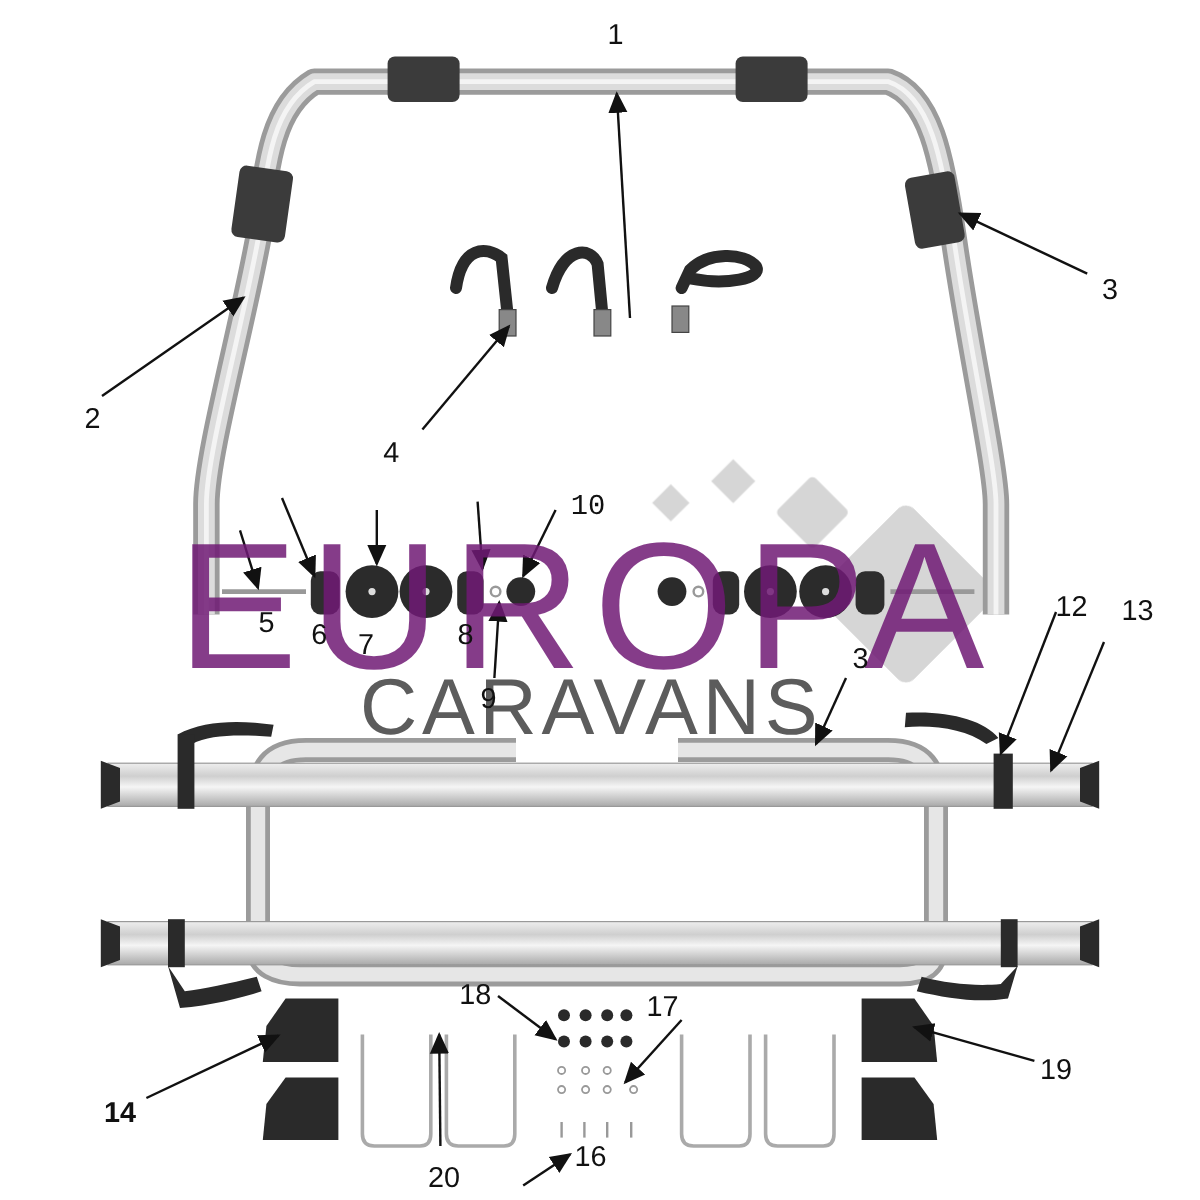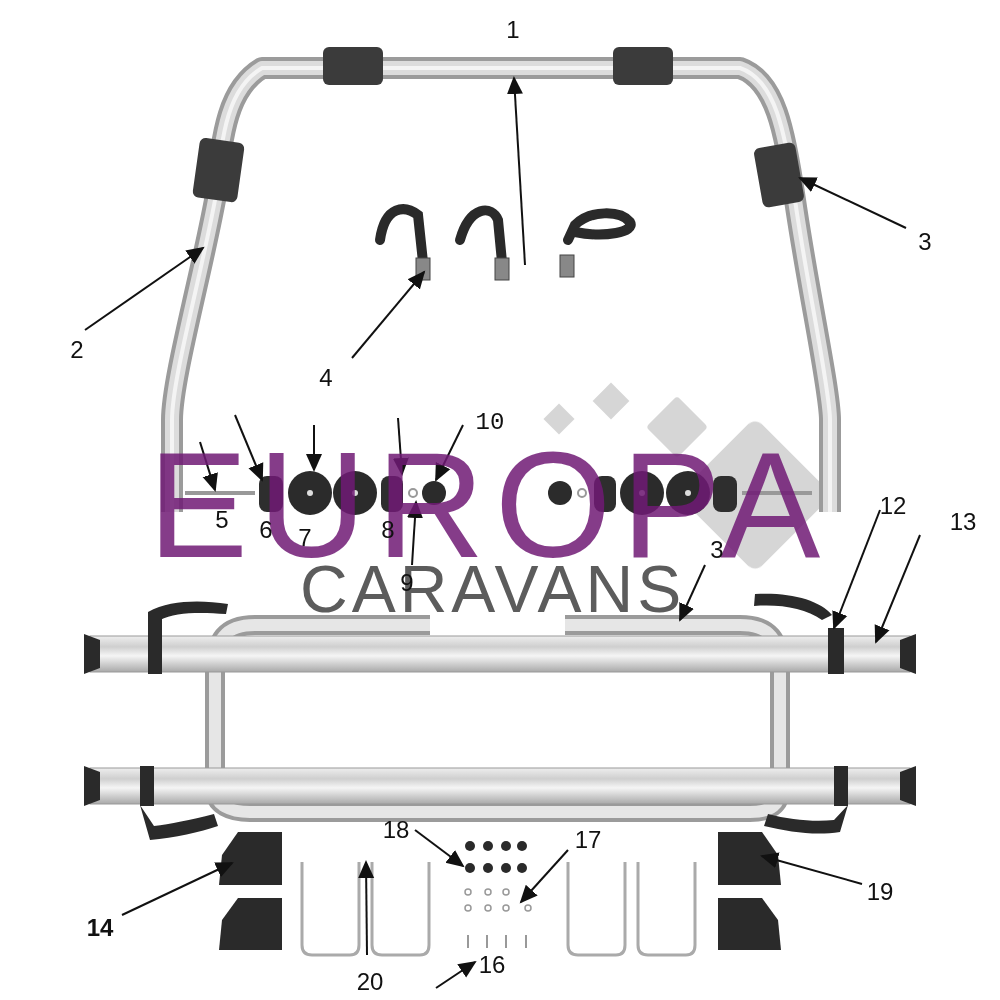--- a/index.html
+++ b/index.html
@@ -183,20 +183,20 @@
   <div class="lbl" style="left:925px; top:242px;">3</div>
   <div class="lbl" style="left:326px; top:378px;">4</div>
   <div class="lbl" style="left:222px; top:520px;">5</div>
   <div class="lbl" style="left:266px; top:530px;">6</div>
   <div class="lbl" style="left:305px; top:538px;">7</div>
   <div class="lbl" style="left:388px; top:530px;">8</div>
   <div class="lbl" style="left:407px; top:583px;">9</div>
   <div class="lbl" style="left:490px; top:423px;font-family:Liberation Mono, monospace;">10</div>
   <div class="lbl" style="left:717px; top:550px;">3</div>
   <div class="lbl" style="left:893px; top:490px;margin-top:16px;">12</div>
-  <div class="lbl" style="left:948px; top:522px;margin-left:15px;">13</div>
+  <div class="lbl" style="left:948px; top:510px;">13</div>
   <div class="lbl" style="left:100px; top:928px;font-weight:bold;">14</div>
   <div class="lbl" style="left:370px; top:982px;">20</div>
   <div class="lbl" style="left:492px; top:965px;">16</div>
-  <div class="lbl" style="left:588px; top:840px;">17</div>
+  <div class="lbl" style="left:552px; top:840px;">17</div>
   <div class="lbl" style="left:396px; top:830px;">18</div>
   <div class="lbl" style="left:880px; top:892px;">19</div>
 </div>
 
 </body></html>

